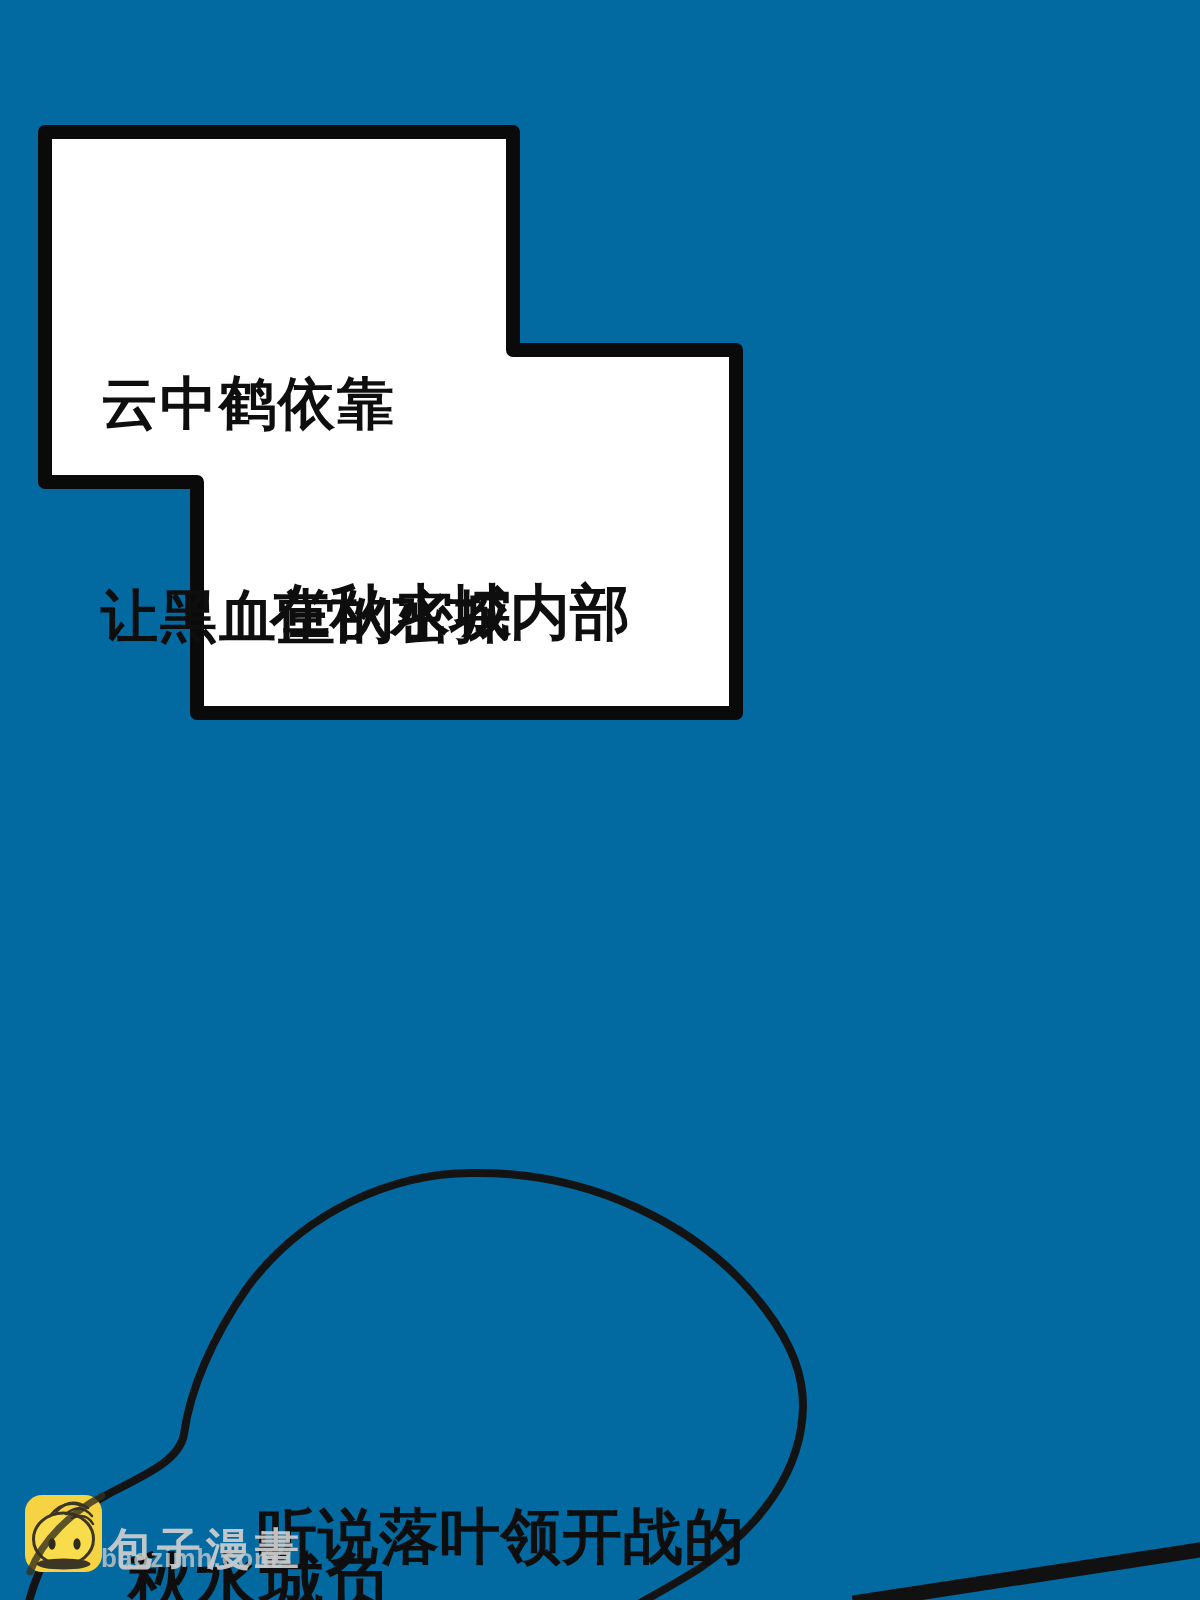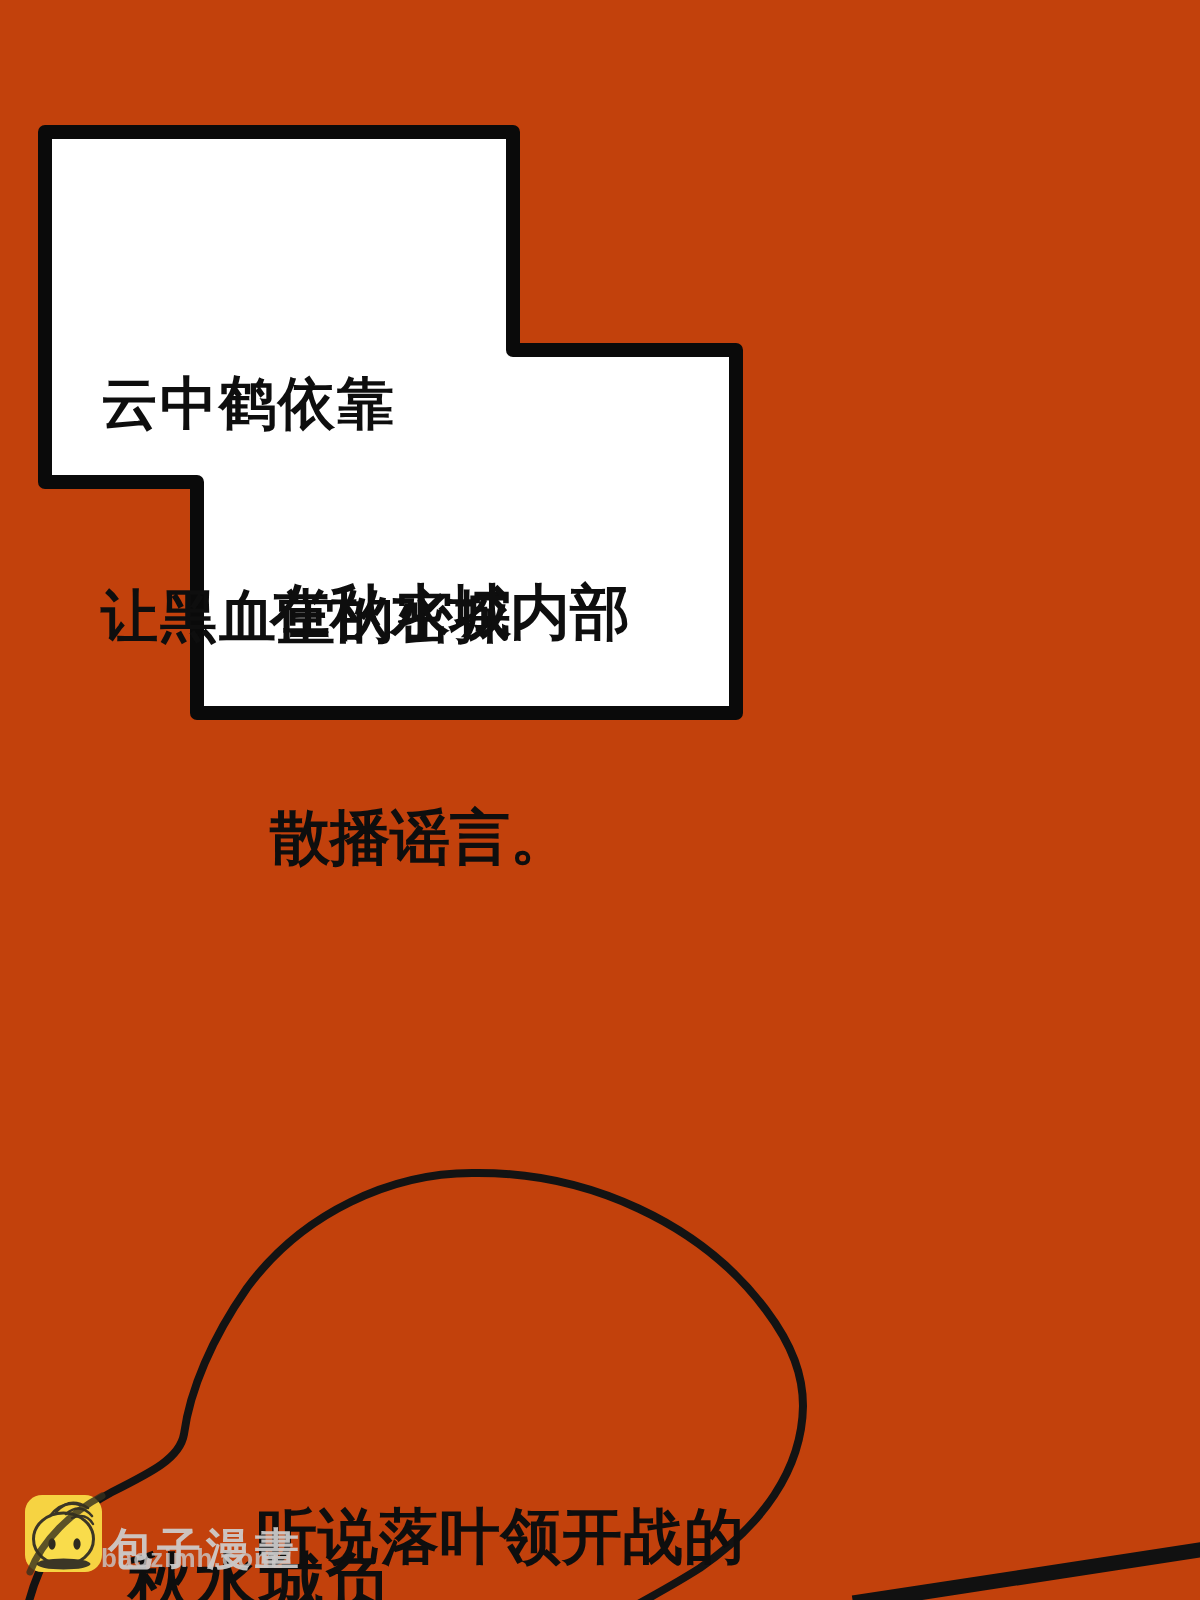--- a/index.html
+++ b/index.html
@@ -1,20 +1,20 @@
 <!DOCTYPE html>
 <html><head>
 <meta charset="utf-8">
 <style>
   html, body { margin: 0; padding: 0; background: #ffffff; }
   #page {
     position: relative;
     width: 1200px;
     height: 1600px;
-    background: #c2410c;
+    background: #0369a1;
     overflow: hidden;
     font-family: "Liberation Sans", "DejaVu Sans", sans-serif;
   }
   svg.layer { position: absolute; left: 0; top: 0; width: 1200px; height: 1600px; }
   .ink-text {
     position: absolute;
     color: #0e0e0e;
     font-weight: bold;
     white-space: pre;
   }
@@ -41,21 +41,20 @@
   <svg class="layer" viewBox="0 0 1200 1600" aria-hidden="true">
     <path d="M 45,132 H 513 V 350 H 736 V 713 H 197 V 482 H 45 Z" fill="#ffffff" stroke="#0a0a0a" stroke-width="14" stroke-linejoin="round"></path>
   </svg>
 
   <div class="ink-text narr-upper">
     <div>云中鹤依靠</div>
     <div>让黑血堂的密探</div>
   </div>
   <div class="ink-text narr-lower">
     <div>在秋水城内部</div>
-    <div>散播谣言。</div>
   </div>
 
   <svg class="layer" viewBox="0 0 1200 1600" aria-hidden="true">
     <path d="M 22,1640
              C 30,1565 65,1516 112,1492
              C 152,1472 180,1458 184,1434
              C 190,1390 212,1338 247,1288
              C 303,1212 392,1173 472,1173
              C 588,1171 702,1224 766,1310
              C 793,1346 803,1376 803,1406

